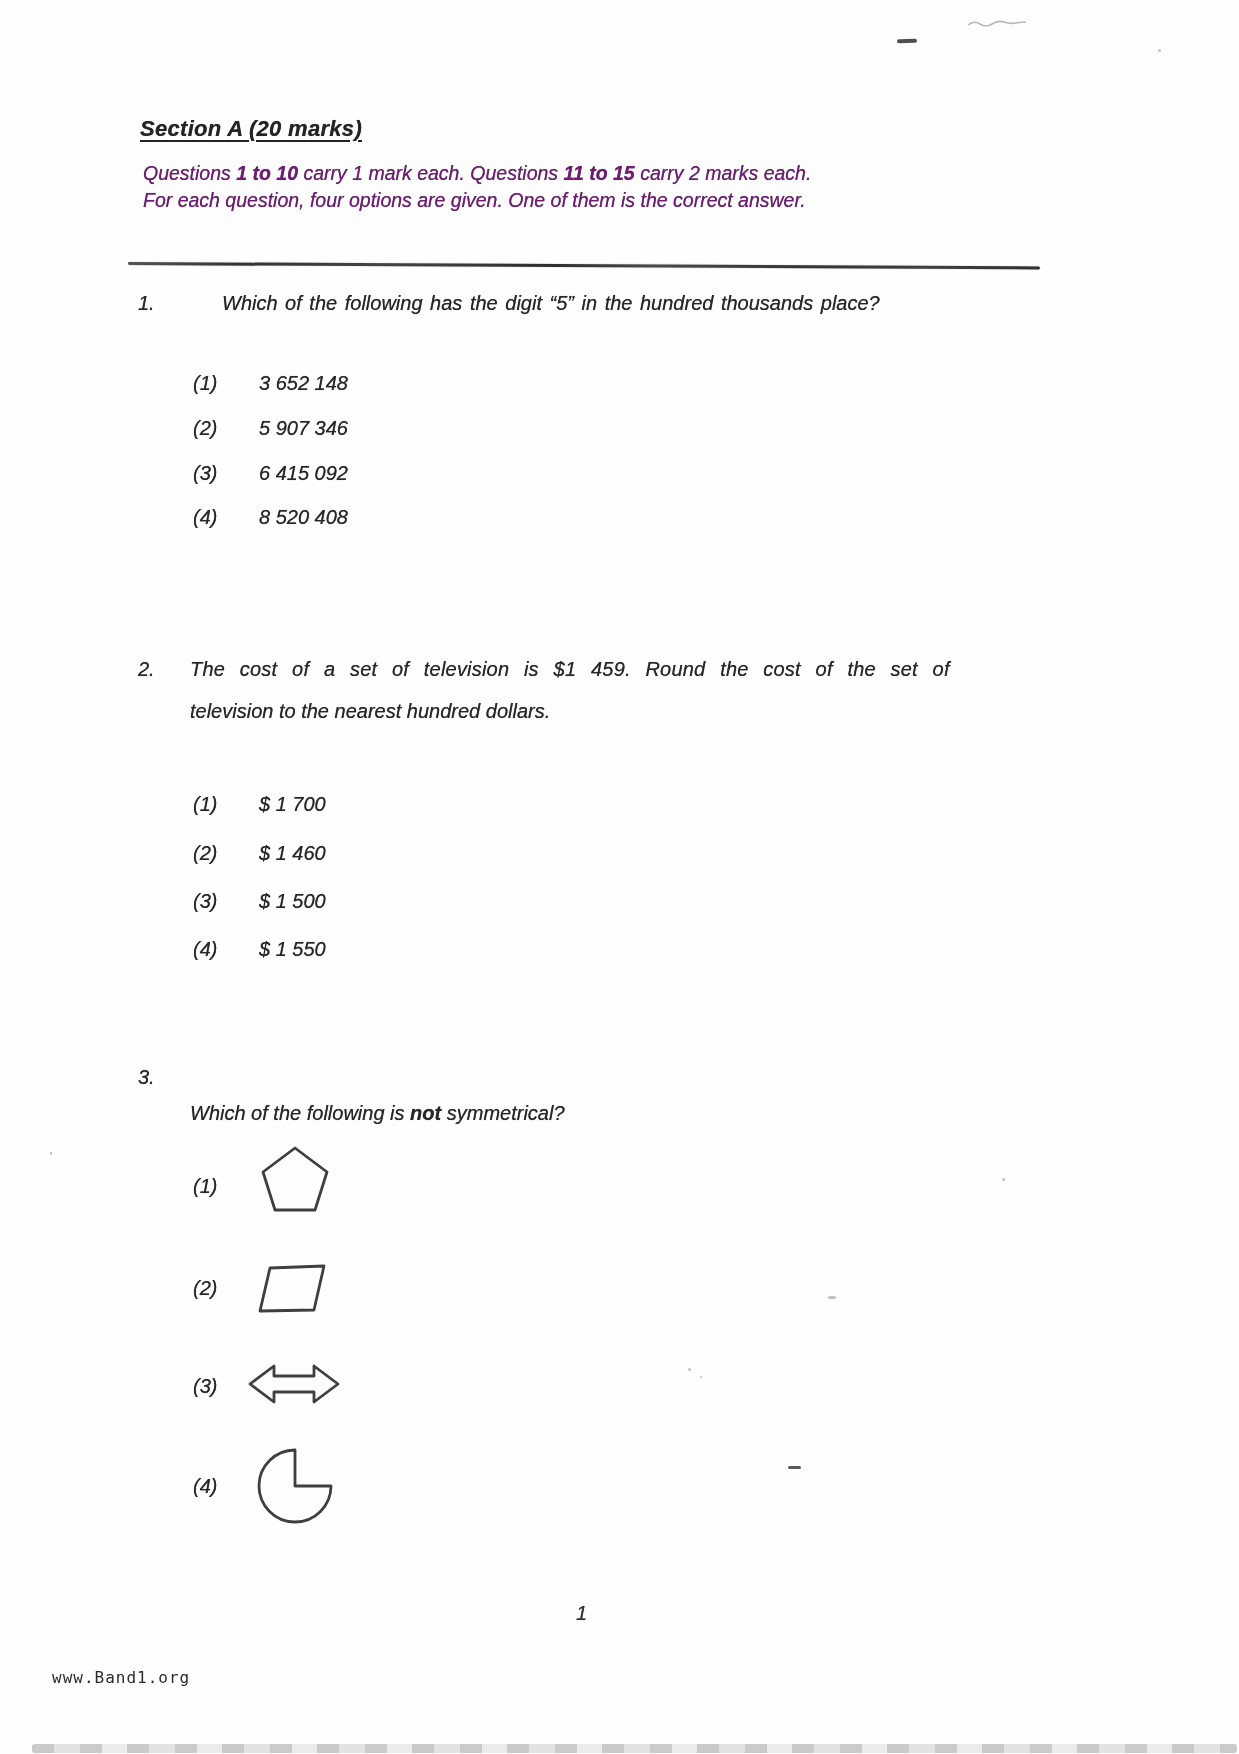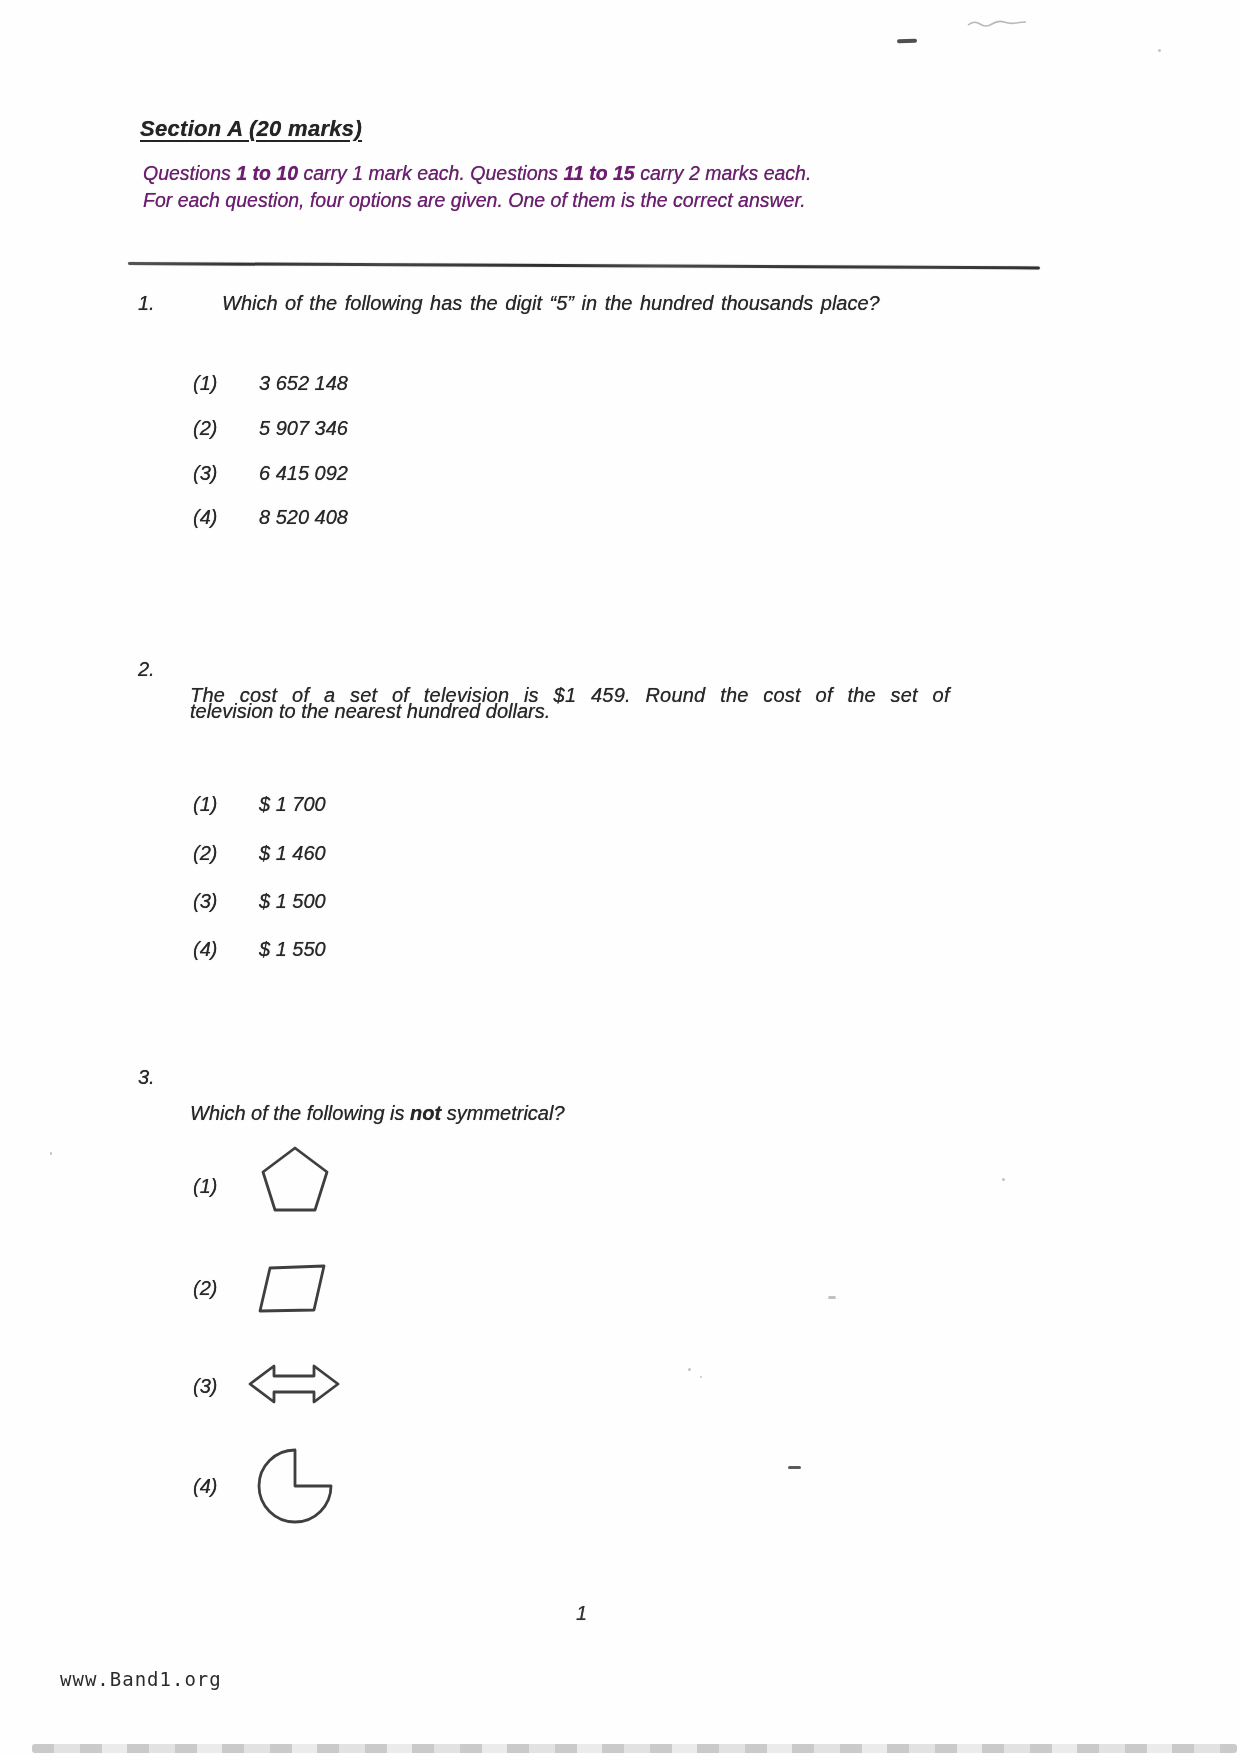--- a/index.html
+++ b/index.html
@@ -33,21 +33,21 @@
   .optlabel{display:inline-block;width:66px;}
   .w2{word-spacing:9px;letter-spacing:0.2px;}
   .w1{word-spacing:2px;}
   .shape svg{display:block;}
   .shape polygon,.shape path{
     fill:none;stroke:#3f3f3f;stroke-width:2.8;stroke-linejoin:round;stroke-linecap:round;
   }
   .pagenum{font-size:20px;color:#333;}
   .watermark{
     font-family:"DejaVu Sans Mono","Liberation Mono",monospace;
-    font-size:19px;letter-spacing:1px;color:#2b2b2b;margin-left:8px;
+    font-size:16px;letter-spacing:1px;color:#2b2b2b;
   }
   .scanbar{
     width:1205px;height:9px;
     background:repeating-linear-gradient(90deg,
       rgba(150,150,150,.50) 0 22px,
       rgba(185,185,185,.40) 22px 48px,
       rgba(140,140,140,.45) 48px 70px,
       rgba(200,200,200,.35) 70px 95px);
     border-radius:3px;
   }
@@ -88,21 +88,21 @@
   <div class="abs opt scan" style="left:193px;top:462px;">
     <span class="optlabel">(3)</span>
       <span class="optvalue">6 415 092</span>
   </div>
   <div class="abs opt scan" style="left:193px;top:506px;">
     <span class="optlabel">(4)</span>
       <span class="optvalue">8 520 408</span>
   </div>
 
   <div class="abs qnum scan" style="left:138px;top:658px;">2.</div>
-  <div class="abs qtext scan w2" style="left:190px;top:658px;margin-top:26px;">The cost of a set of television is $1 459. Round the cost of the set of</div>
+  <div class="abs qtext scan w2" style="left:190px;top:658px;">The cost of a set of television is $1 459. Round the cost of the set of</div>
   <div class="abs qtext scan" style="left:190px;top:700px;">television to the nearest hundred dollars.</div>
 
   <div class="abs opt scan" style="left:193px;top:793px;">
     <span class="optlabel">(1)</span>
       <span class="optvalue">$ 1 700</span>
   </div>
   <div class="abs opt scan" style="left:193px;top:842px;">
     <span class="optlabel">(2)</span>
       <span class="optvalue">$ 1 460</span>
   </div>

